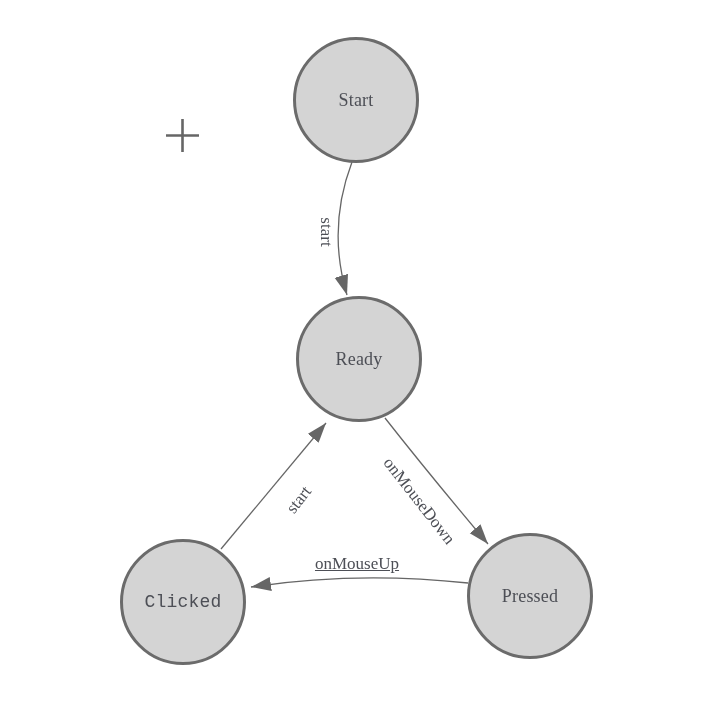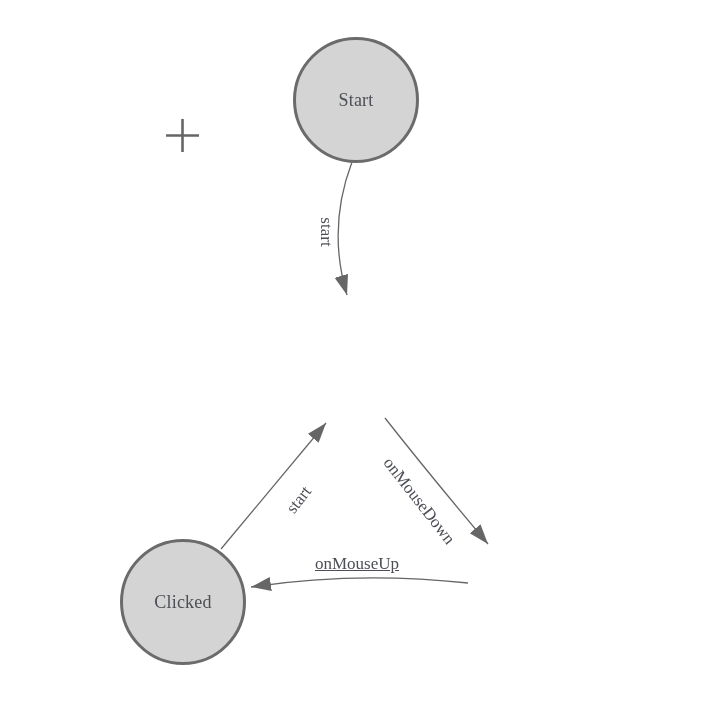--- a/index.html
+++ b/index.html
@@ -53,21 +53,21 @@
     justify-content: center;
     cursor: pointer;
   }
   .node-label {
     font-size: 18px;
     color: var(--text, #4d4f56);
     letter-spacing: 0.2px;
   }
   .node-start   { left: 293px; top: 37px;  }
   .node-ready   { left: 296px; top: 296px; }
-  .node-clicked { left: 120px; top: 539px; }
+  .node-clicked { left: 120px; top: 539px; font-family: Liberation Mono, monospace; }
   .node-pressed { left: 467px; top: 533px; }
   .edge-label {
     position: absolute;
     font-size: 17px;
     color: var(--text, #4d4f56);
     white-space: nowrap;
     transform-origin: center center;
   }
   .label-start-top    { left: 326px; top: 232px; transform: translate(-50%, -50%) rotate(90deg); }
   .label-onmousedown  { left: 419px; top: 501px; transform: translate(-50%, -50%) rotate(52deg); }
@@ -94,25 +94,31 @@
     <g class="plus-cursor">
       <line x1="166" y1="135.5" x2="199" y2="135.5"></line>
       <line x1="182.5" y1="119" x2="182.5" y2="152"></line>
     </g>
   </svg>
 
   <div class="node node-start">
     <span class="node-label">Start</span>
   </div>
 
+  <div class="node node-ready">
+    <span class="node-label">Ready</span>
+  </div>
 
   <div class="node node-clicked">
     <span class="node-label">Clicked</span>
   </div>
 
+  <div class="node node-pressed">
+    <span class="node-label">Pressed</span>
+  </div>
 
   <div class="edge-label label-start-top">start</div>
 
   <div class="edge-label label-onmousedown">onMouseDown</div>
 
   <div class="edge-label label-onmouseup">onMouseUp</div>
 
   <div class="edge-label label-start-left">start</div>
 
 </div>

